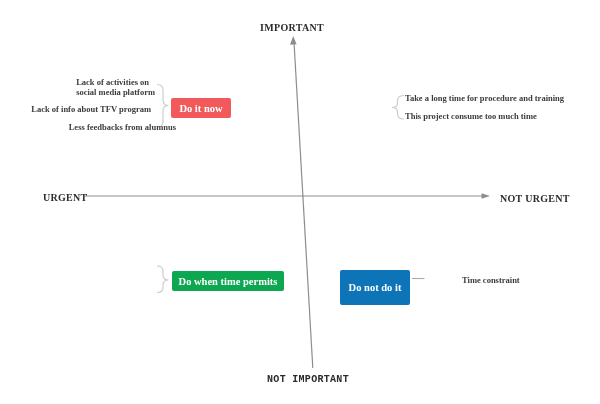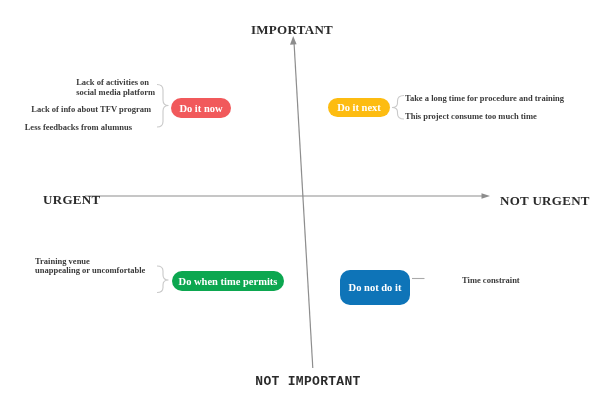--- a/index.html
+++ b/index.html
@@ -7,36 +7,36 @@
     position: relative;
     width: 600px;
     height: 404px;
     background: #ffffff;
     overflow: hidden;
     font-family: "Liberation Serif", "DejaVu Serif", serif;
   }
   .axes-svg { position: absolute; left: 0; top: 0; width: 600px; height: 404px; }
   .axis-label {
     position: absolute;
-    font-size: 13px;
+    font-size: 10px;
     font-weight: 700;
     letter-spacing: 0.3px;
     color: #2b2b2b;
     white-space: nowrap;
   }
   .center { transform: translateX(-50%); }
   .qbox {
     position: absolute;
     display: flex;
     align-items: center;
     justify-content: center;
     color: #ffffff;
     font-weight: 700;
     font-size: 10.5px;
-    border-radius: 10px;
+    border-radius: 2px;
     white-space: nowrap;
   }
   .item {
     position: absolute;
     font-size: 8.5px;
     line-height: 9.5px;
     font-weight: 700;
     color: #3b3b3b;
     white-space: pre-line;
   }
@@ -71,36 +71,31 @@
   </svg>
 
   <div class="axis-label center" style="left:292px; top:22px;">IMPORTANT</div>
   <div class="axis-label center" style="left:308px; top:373.5px;font-family:Liberation Mono, monospace;">NOT IMPORTANT</div>
   <div class="axis-label" style="left:43px; top:192px;">URGENT</div>
   <div class="axis-label" style="left:500px; top:192.5px;">NOT URGENT</div>
 
   <div class="qbox" style="left: 171px; top: 98px; width: 60px; height: 20px; background: rgb(241, 89, 91);">
     <span>Do it now</span>
   </div>
-  <div class="qbox" style="left: 328px; top: 98px; width: 62px; height: 19px; background: rgb(253, 188, 17);">
-    <span>Do it next</span>
-  </div>
   <div class="qbox" style="left: 172px; top: 271px; width: 112px; height: 20px; background: rgb(12, 167, 80);">
     <span>Do when time permits</span>
   </div>
   <div class="qbox" style="left: 340px; top: 270px; width: 70px; height: 35px; background: rgb(14, 116, 184);">
     <span>Do not do it</span>
   </div>
 
   <div class="item t-center" style="right:445px; top:78px;">Lack of activities on
 social media platform</div>
   <div class="item nowrap" style="right:449px; top:104.5px;">Lack of info about TFV program</div>
-  <div class="item nowrap" style="right:468px; top:123px;">Less feedbacks from alumnus</div>
+  <div class="item nowrap" style="right:424px; top:123px;">Less feedbacks from alumnus</div>
 
   <div class="item nowrap" style="left:405px; top:93.5px;">Take a long time for procedure and training</div>
   <div class="item nowrap" style="left:405px; top:111.5px;">This project consume too much time</div>
 
-  <div class="item t-left" style="left:35px; top:256.5px;">Training venue
-unappealing or uncomfortable</div>
 
   <div class="item nowrap" style="left:420px; top:276px;margin-left:42px;">Time constraint</div>
 
 </div>
 
 </body></html>

